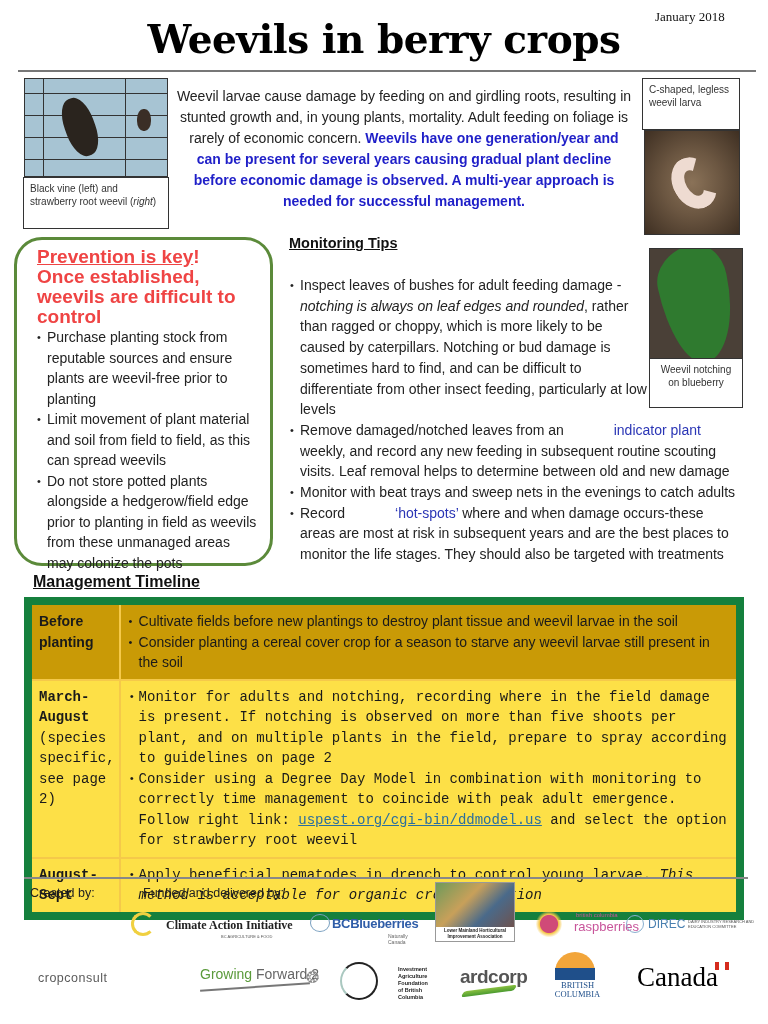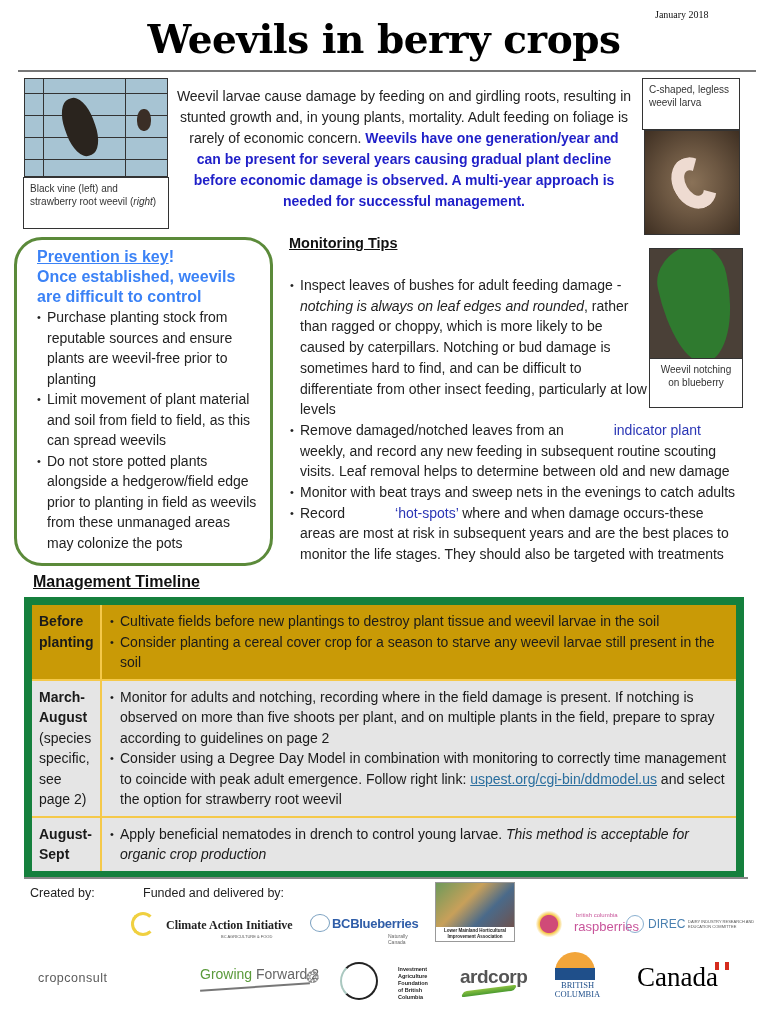--- a/index.html
+++ b/index.html
@@ -1,20 +1,20 @@
 <!DOCTYPE html>
 <html><head>
 <meta charset="utf-8">
 <style>
   * { box-sizing: border-box; margin: 0; padding: 0; }
   html, body { width: 768px; height: 1024px; background: #fff; overflow: hidden; }
   body { position: relative; font-family: "Liberation Sans", "DejaVu Sans", sans-serif; color: #1a1a1a; }
   .abs { position: absolute; }
 
-  .date { left: 655px; top: 9px; font-family: "Liberation Serif", serif; font-size: 10px; color: #111; }
+  .date { left: 655px; top: 9px; font-family: "Liberation Serif", serif; font-size: 13px; color: #111; }
   .title { left: 0; width: 768px; top: 16px; text-align: center; font-family: "DejaVu Serif", "Liberation Serif", serif; font-weight: bold; font-size: 39px; letter-spacing: -0.5px; color: #000; }
   .title-rule { left: 18px; width: 738px; top: 70px; height: 2px; background: #777; }
 
   
   .photo { border: 1px solid #333; overflow: hidden; }
   .caption { background: #fff; border: 1px solid #333; font-size: 10px; line-height: 13px; color: #333; padding: 4px 6px; }
 
   .weevil-photo { left: 24px; top: 78px; width: 144px; height: 99px; background: #a7c4d3; }
   .grid-line-h { position: absolute; left: 0; width: 100%; height: 1px; background: #333; }
   .grid-line-v { position: absolute; top: 0; height: 100%; width: 1px; background: #333; }
@@ -26,41 +26,41 @@
 
   .leaf-photo { left: 649px; top: 248px; width: 94px; height: 111px; background: #4a4037; }
   .leaf-shape { position: absolute; left: 12px; top: -4px; width: 70px; height: 118px; background: #2f7a2f; border-radius: 60% 40% 55% 45% / 30% 30% 70% 70%; transform: rotate(-12deg); }
   .leaf-caption { left: 649px; top: 358px; width: 94px; height: 50px; text-align: center; }
 
   .intro { left: 176px; width: 456px; top: 86px; text-align: center; font-size: 14px; line-height: 21px; color: #222; }
   .intro .blue { color: #1f1fc8; font-weight: bold; }
 
   
   .prevention { left: 14px; top: 237px; width: 259px; height: 329px; border: 3px solid #5b8a3a; border-radius: 28px; padding: 7px 10px 0 20px; }
-  .prev-head { font-weight: bold; font-size: 16px; line-height: 20px; color: #3b82f6; }
+  .prev-head { font-weight: bold; font-size: 19px; line-height: 20px; color: #ef4444; }
   .prev-head u { text-decoration: underline; }
   .bullets { list-style: none; }
   .bullets li { position: relative; padding-left: 10px; font-size: 14px; line-height: 20.5px; color: #222; }
   .bullets li::before { content: "\2022"; position: absolute; left: 0; top: 0; font-size: 11px; }
 
   .monitor-title { left: 289px; top: 235px; font-weight: bold; font-size: 14.5px; text-decoration: underline; color: #111; }
   .monitor-list { left: 290px; top: 275px; width: 450px; }
   .monitor-list li { font-size: 14px; line-height: 20.7px; padding-left: 10px; }
   .monitor-list li.narrow { width: 360px; }
   .link-blue { color: #2a35b5; padding-left: 46px; }
 
   .mgmt-title { left: 33px; top: 573px; font-weight: bold; font-size: 16px; text-decoration: underline; color: #111; }
 
   
   .timeline { left: 24px; top: 597px; width: 720px; border-collapse: collapse; border: 8px solid #15803d; }
   .timeline td { vertical-align: top; font-size: 14px; line-height: 20.5px; color: #1a1a1a; padding: 6px 4px 6px 8px; border: 2px solid #f5c94a; }
   .timeline td.period { width: 73px; padding-left: 7px; }
   .timeline .period b { font-weight: bold; }
   .row-before td { background: #c99a06; }
-  .row-march td, .row-august td { background: #e5e5e5; }
+  .row-march td, .row-august td { background: #fde047; font-family: Liberation Mono, monospace; }
   .timeline ul { list-style: none; }
   .timeline li { position: relative; padding-left: 10px; }
   .timeline li::before { content: "\2022"; position: absolute; left: 0; top: 0; font-size: 11px; }
   .tl-link { color: #2a6e9e; text-decoration: underline; }
 
   .footer-rule { left: 24px; width: 724px; top: 877px; height: 2px; background: #888; }
   .created-label { left: 30px; top: 886px; font-size: 12.5px; color: #222; }
   .funded-label { left: 143px; top: 886px; font-size: 12.5px; color: #222; }
 
   

